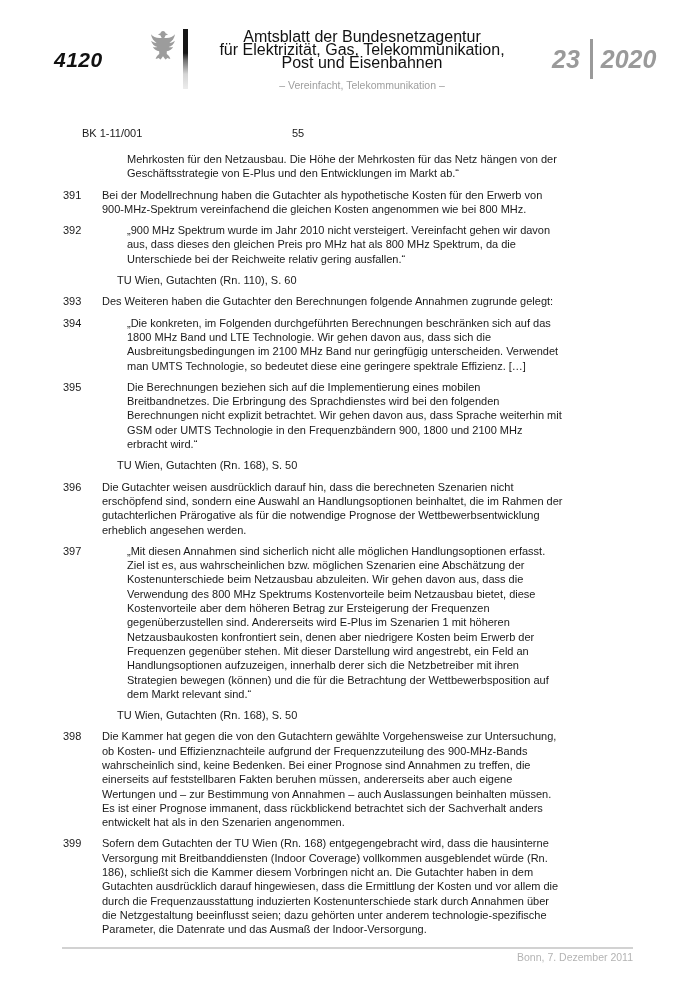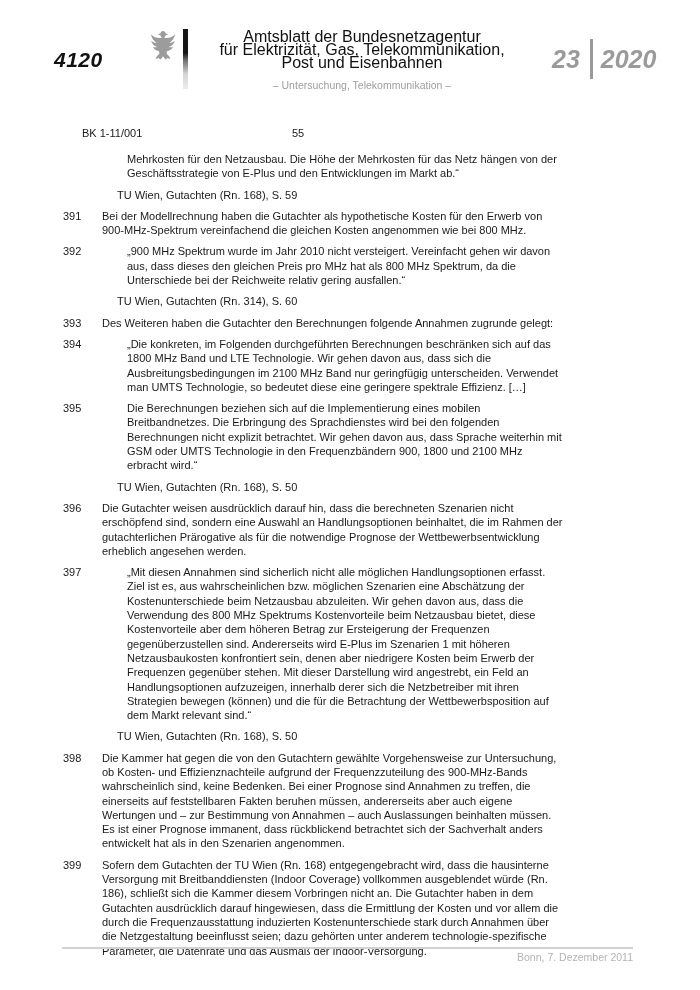--- a/index.html
+++ b/index.html
@@ -80,55 +80,51 @@
     <svg width="30" height="36" viewBox="0 0 40 50" xmlns="http://www.w3.org/2000/svg" aria-hidden="true">
       <path fill="#9c9c9c" d="M20 4c-2 0-3.4 1.5-3.5 3.4L13 9l3.7 1.5c.2 1.4.7 2.4 1.6 3.3-6.3 1-12-1-15-5 .9 5.6 3.9 9.6 7.8 11.6-2.9 0-5.7-1-7.7-2.8 1.4 4.8 4.9 7.8 8.8 8.8-2 .5-4.4.5-6.3-.4 1.5 3.4 4.9 5.8 8.8 6.3l.1 3.8c-2.5 1.9-4.4 4.4-5 6.8l4.5-1.4c.5 1 1.4 1.9 2.4 2.4l3.3-4.8 3.3 4.8c1-.5 1.9-1.4 2.4-2.4l4.5 1.4c-.6-2.4-2.5-4.9-5-6.8l.1-3.8c3.9-.5 7.3-2.9 8.8-6.3-1.9.9-4.3.9-6.3.4 3.9-1 7.4-4 8.8-8.8-2 1.8-4.8 2.8-7.7 2.8 3.9-2 6.9-6 7.8-11.6-3 4-8.7 6-15 5 .9-.9 1.4-1.9 1.6-3.3L27 9l-3.5-1.6C23.4 5.5 22 4 20 4z"></path>
     </svg>
   </span>
 
   <div class="mast-bar"></div>
 
   <div class="mast-center">
     <div class="mast-title1">Amtsblatt der Bundesnetzagentur</div>
     <div class="mast-title2">für Elektrizität, Gas, Telekommunikation, Post und Eisenbahnen</div>
-    <div class="mast-subtitle">– Untersuchung, Telekommunikation –</div>
+    <div class="mast-subtitle">– Vereinfacht, Telekommunikation –</div>
   </div>
 
   <div class="mast-issue">
     <span>23</span>
     <span class="issue-sep"></span>
     <span>2020</span>
   </div>
 </div>
 
 <div class="page-head">
   <span class="case-number">BK 1-11/001</span>
   <span class="page-number">55</span>
 </div>
 
 <div class="content" id="content">
     <div class="para">
       <span class="pnum"></span>
       <div class="ptext quote">Mehrkosten für den Netzausbau. Die Höhe der Mehrkosten für das Netz hängen von der Geschäftsstrategie von E-Plus und den Entwicklungen im Markt ab.“</div>
     </div>
     <div class="para">
-      <span class="pnum"></span>
-      <div class="ptext source">TU Wien, Gutachten (Rn. 168), S. 59</div>
-    </div>
-    <div class="para">
       <span class="pnum">391</span>
       <div class="ptext body">Bei der Modellrechnung haben die Gutachter als hypothetische Kosten für den Erwerb von 900-MHz-Spektrum vereinfachend die gleichen Kosten angenommen wie bei 800 MHz.</div>
     </div>
     <div class="para">
       <span class="pnum">392</span>
       <div class="ptext quote">„900 MHz Spektrum wurde im Jahr 2010 nicht versteigert. Vereinfacht gehen wir davon aus, dass dieses den gleichen Preis pro MHz hat als 800 MHz Spektrum, da die Unterschiede bei der Reichweite relativ gering ausfallen.“</div>
     </div>
     <div class="para">
       <span class="pnum"></span>
-      <div class="ptext source">TU Wien, Gutachten (Rn. 314), S. 60</div>
+      <div class="ptext source">TU Wien, Gutachten (Rn. 110), S. 60</div>
     </div>
     <div class="para">
       <span class="pnum">393</span>
       <div class="ptext body">Des Weiteren haben die Gutachter den Berechnungen folgende Annahmen zugrunde gelegt:</div>
     </div>
     <div class="para">
       <span class="pnum">394</span>
       <div class="ptext quote">„Die konkreten, im Folgenden durchgeführten Berechnungen beschränken sich auf das 1800 MHz Band und LTE Technologie. Wir gehen davon aus, dass sich die Ausbreitungsbedingungen im 2100 MHz Band nur geringfügig unterscheiden. Verwendet man UMTS Technologie, so bedeutet diese eine geringere spektrale Effizienz. […]</div>
     </div>
     <div class="para">

